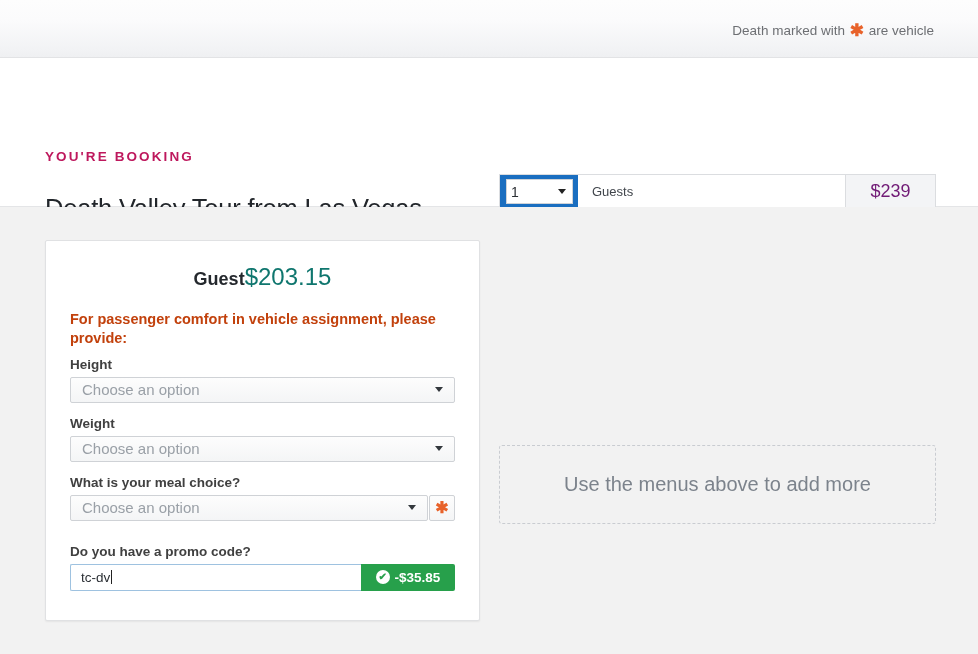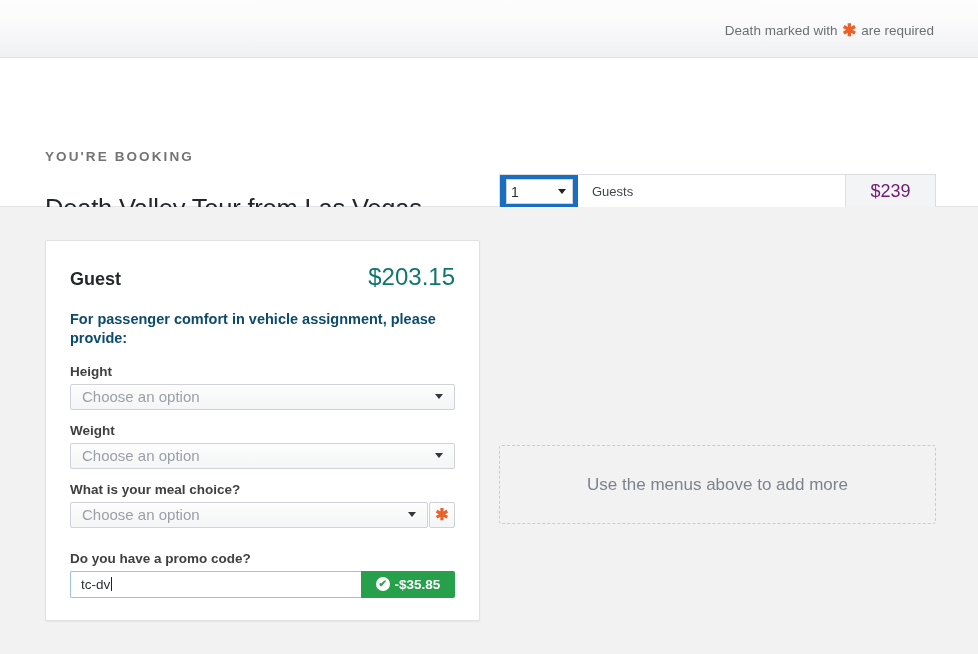--- a/index.html
+++ b/index.html
@@ -60,21 +60,21 @@
     position: relative;
     height: 149px;
     background: #ffffff;
     border-bottom: 1px solid #e4e5e7;
   }
   .kicker {
     position: absolute;
     left: 45px; top: 91px;
     font-size: 13.5px;
     letter-spacing: 2.1px;
-    color: #737373;
+    color: #be185d;
     font-weight: bold;
   }
   .tour-title {
     position: absolute;
     left: 45px; top: 119px;
     font-size: 25.5px;
     color: #22262b;
     font-weight: normal;
     letter-spacing: -0.2px;
   }
@@ -156,39 +156,39 @@
     width: 435px;
     height: 381px;
     background: #ffffff;
     border: 1px solid #e0e1e3;
     border-radius: 2px;
     box-shadow: 0 1px 2px rgba(0,0,0,0.06);
     padding: 22px 24px 0 24px;
   }
   .card-head {
     display: flex;
-    justify-content: space-between;
+    justify-content: center;
     align-items: baseline;
     margin-bottom: 19px;
   }
   .card-head-title {
     font-size: 18px;
     font-weight: bold;
     color: #24282d;
   }
   .card-head-price {
     font-size: 24px;
     color: #0f766e;
   }
   .intro {
     font-size: 14.5px;
     font-weight: bold;
-    color: #0c4a6e;
+    color: #c2410c;
     line-height: 1.33;
-    margin-bottom: 15px;
+    margin-bottom: 8px;
     width: 390px;
   }
   .field { margin-bottom: 13px; }
   .field-label {
     font-size: 13.5px;
     font-weight: bold;
     color: #404040;
     margin-bottom: 5px;
   }
   .select-row { display: flex; align-items: stretch; }
@@ -273,32 +273,32 @@
   
   .addmore {
     position: absolute;
     left: 499px; top: 238px;
     width: 437px; height: 79px;
     border: 1px dashed #c9ccd1;
     border-radius: 3px;
     display: flex;
     align-items: center;
     justify-content: center;
-    font-size: 17px;
+    font-size: 20px;
     color: #7c838c;
   }
 </style>
 </head>
 <body>
 
 <div class="topbar">
   <div class="required-note">
     <span>Death marked with</span>
     <span class="req-star">✱</span>
-    <span>are required</span>
+    <span>are vehicle</span>
   </div>
 </div>
 
 <div class="booking-band">
   <div class="kicker">YOU'RE BOOKING</div>
   <h1 class="tour-title">Death Valley Tour from Las Vegas</h1>
   <div class="tour-date">Wednesday, May 30th 2018 @ 7am - 5:30pm</div>
 
   <div class="guests-row">
     <div class="qty-wrap">

